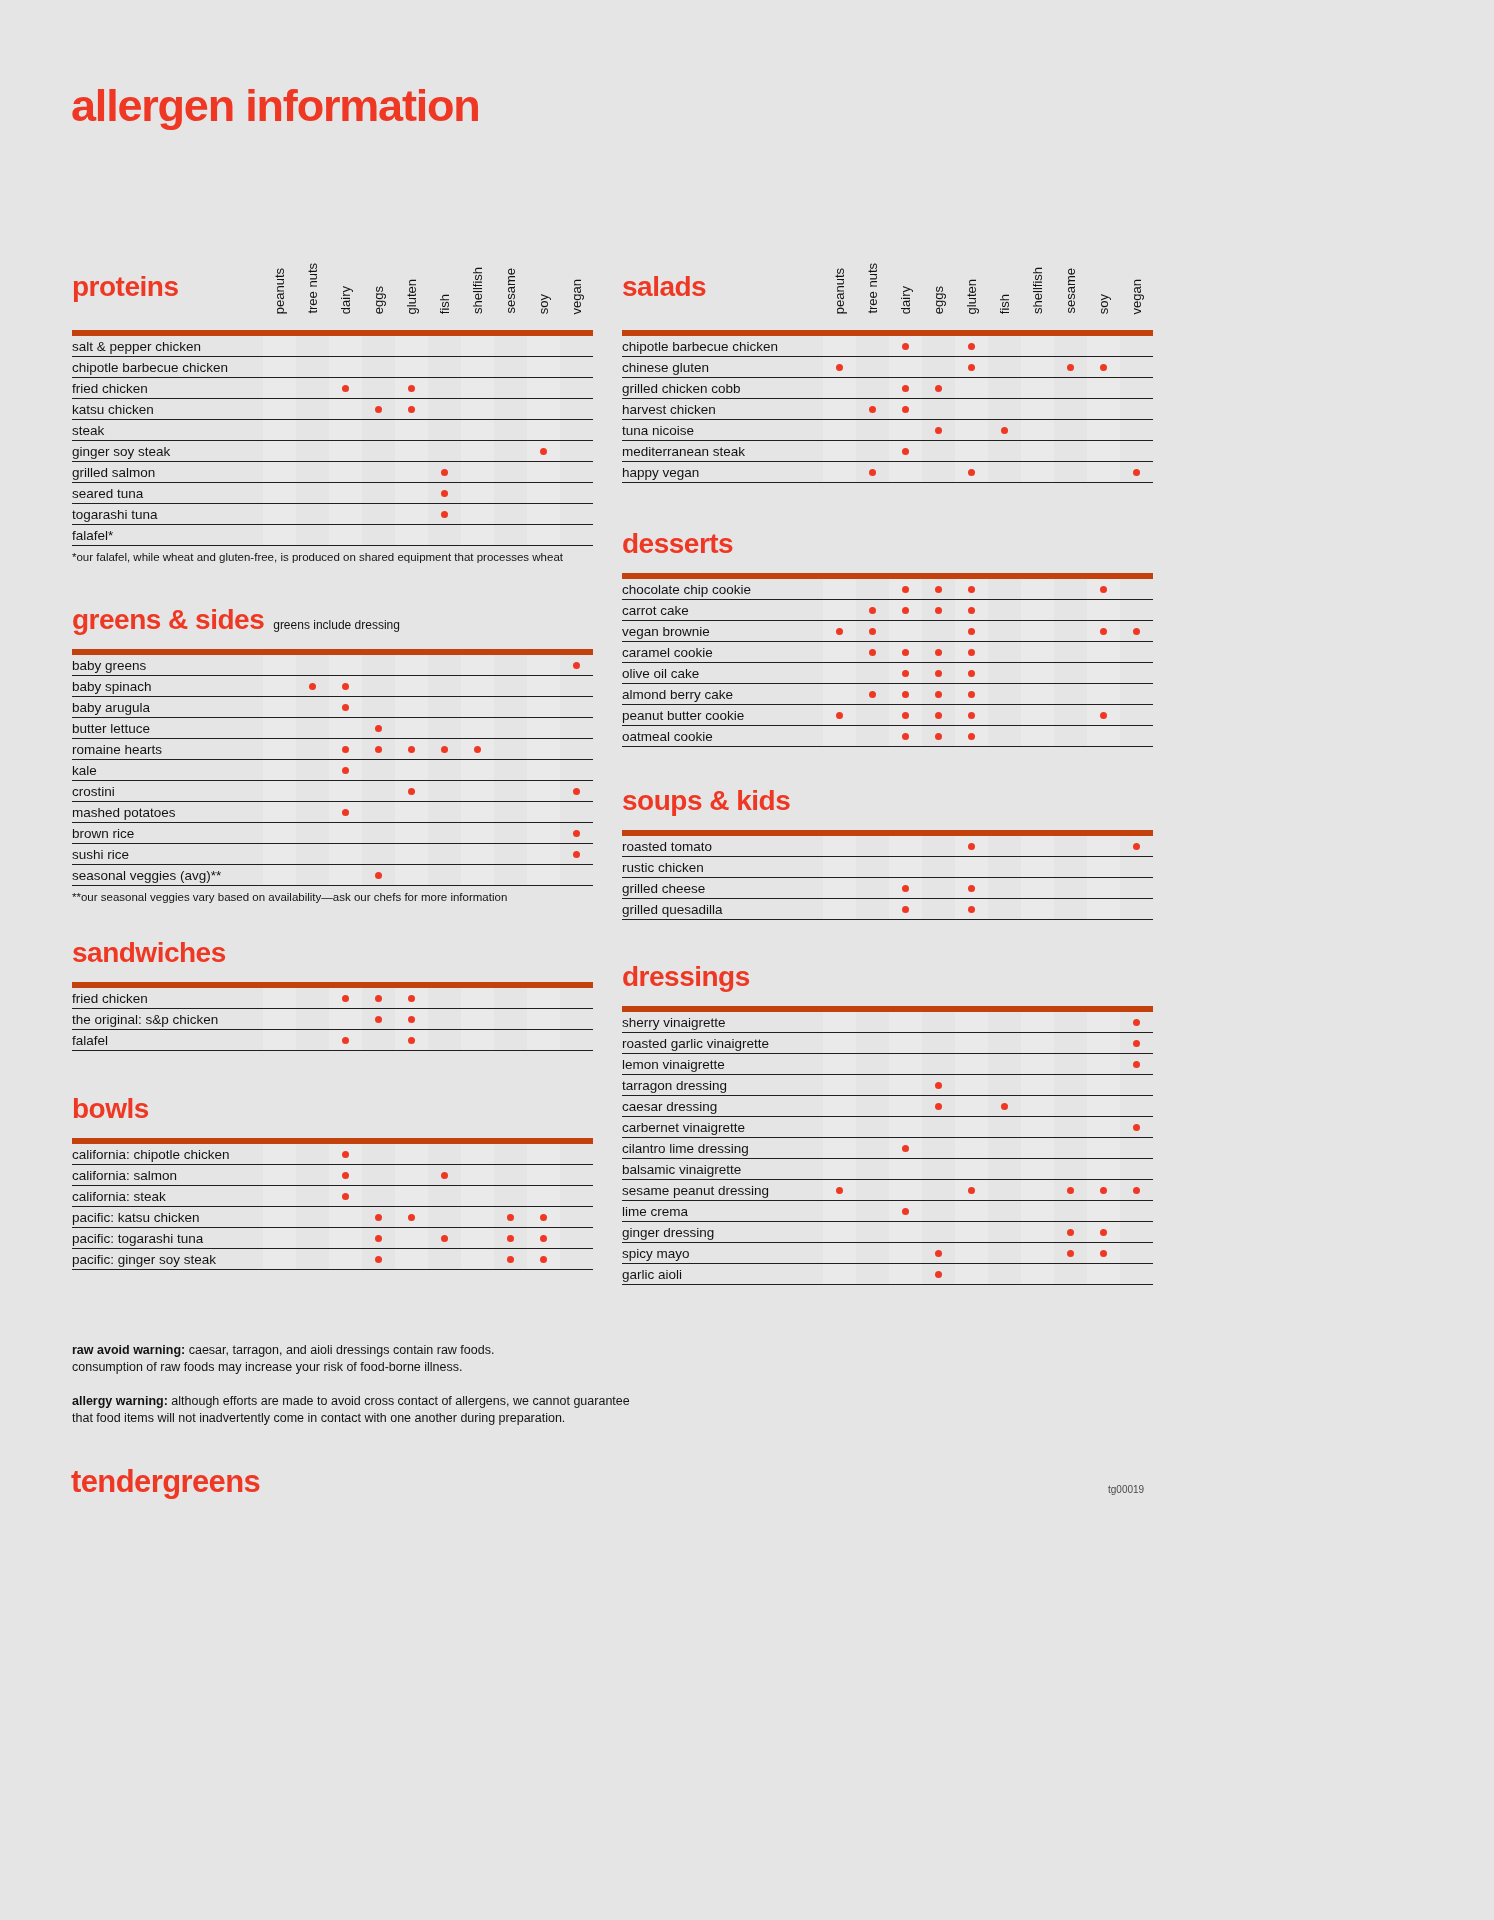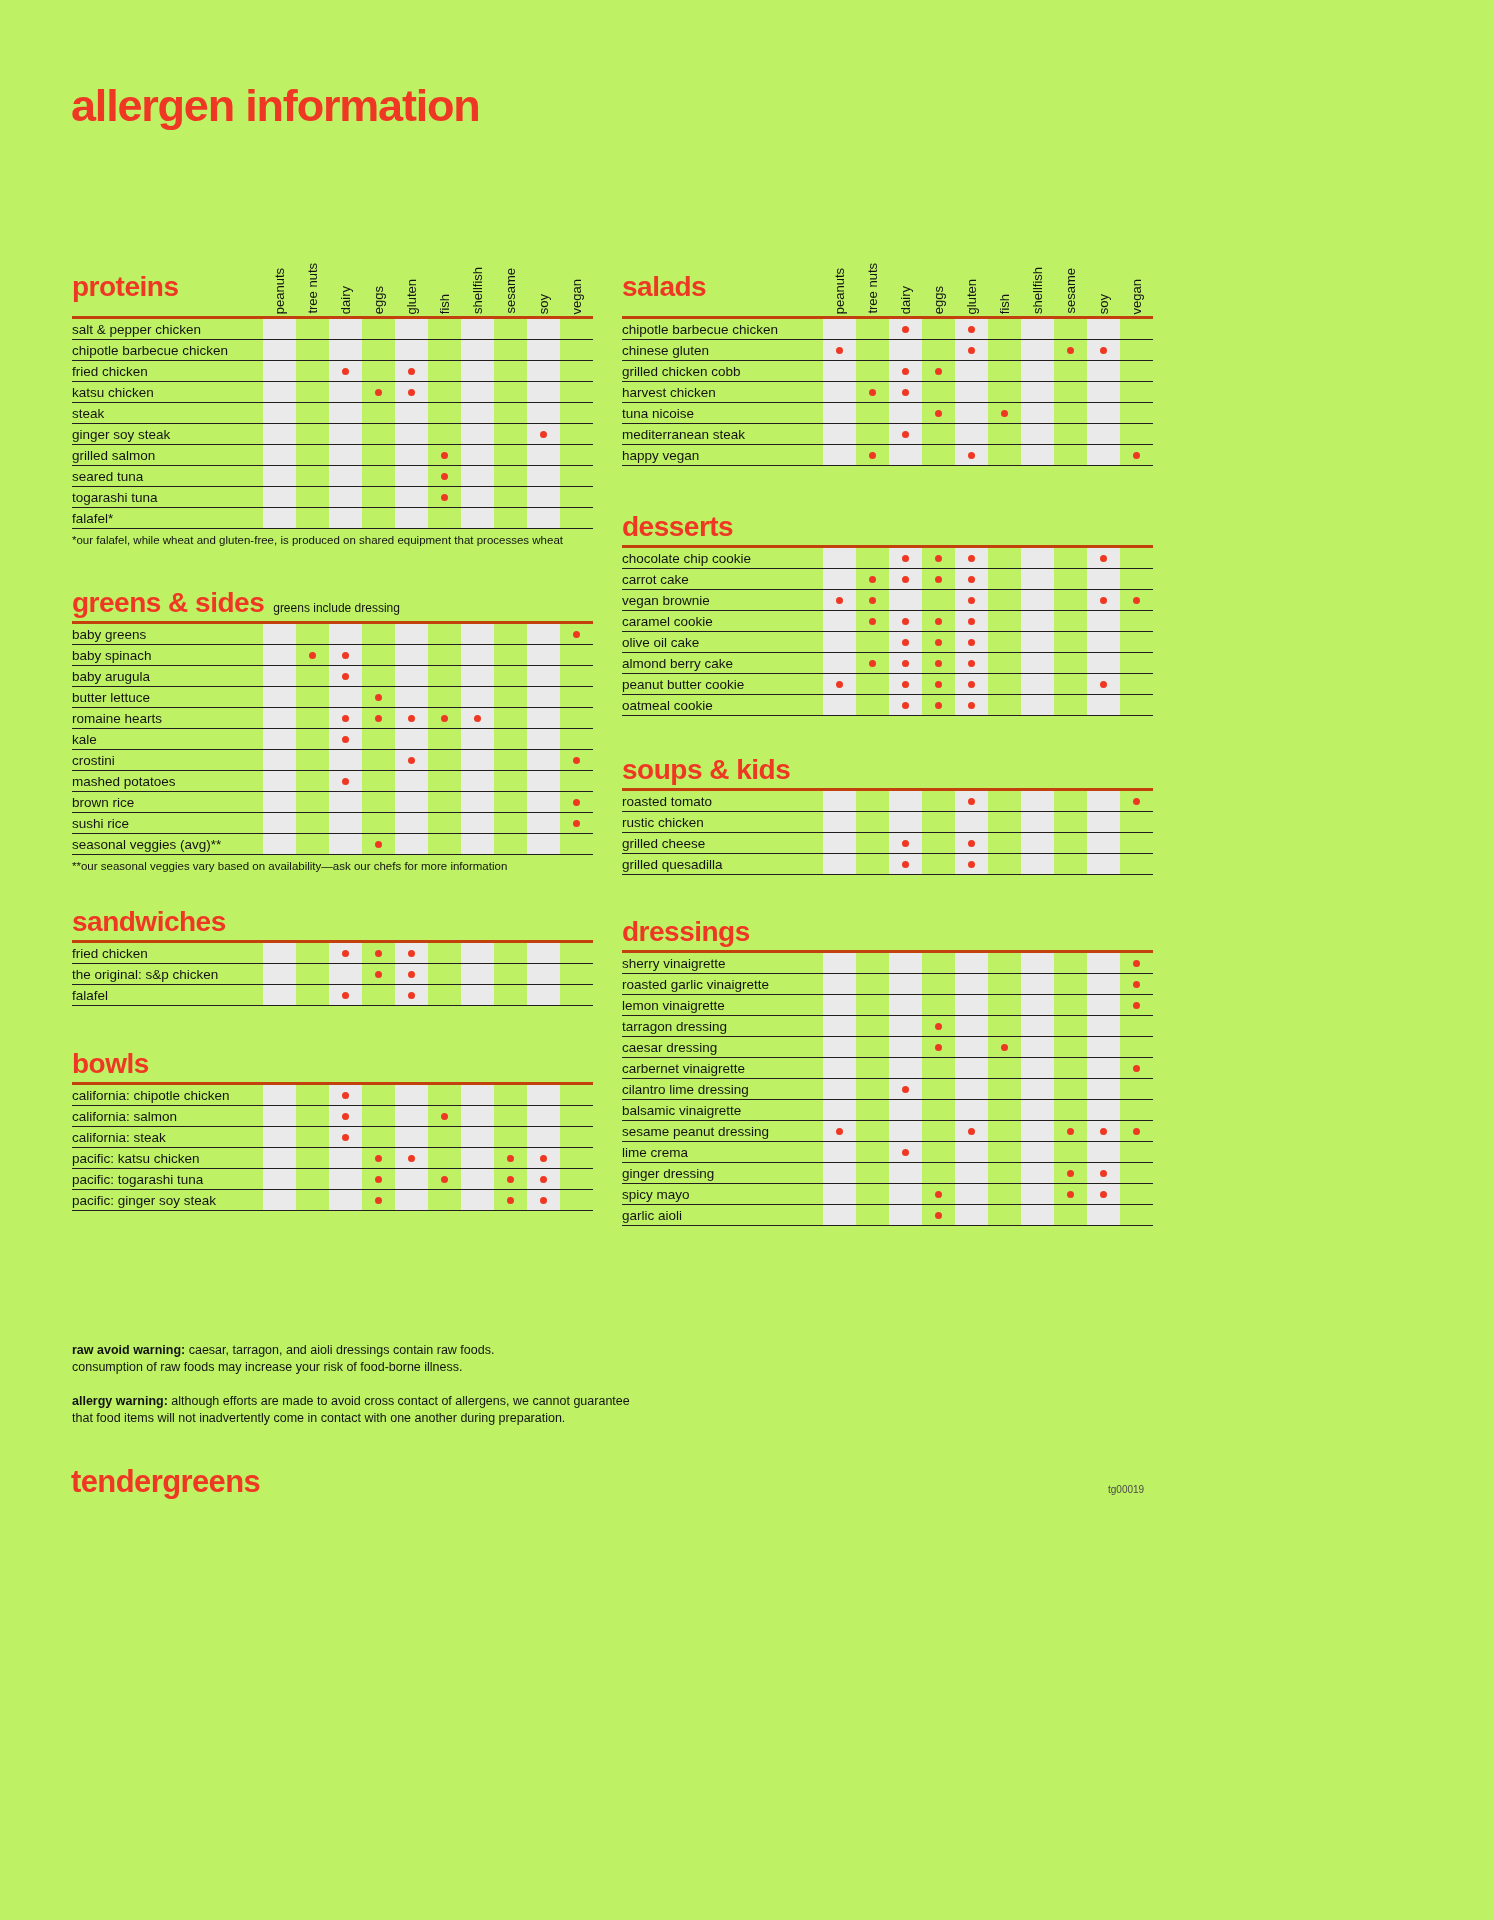--- a/index.html
+++ b/index.html
@@ -1,18 +1,18 @@
 <!DOCTYPE html>
 <html style="--accent: #ef3824;"><head>
 <meta charset="utf-8">
 <style>
   * { margin:0; padding:0; box-sizing:border-box; }
   html,body { background:#ffffff; }
   body { font-family:"Liberation Sans", sans-serif; color:#131313; }
-  .page { position:relative; width:1494px; height:1920px; background:#bef264; overflow:hidden; }
+  .page { position:relative; width:1494px; height:1920px; background:#e5e5e5; overflow:hidden; }
 
   .page-title {
     position:absolute; left:71px; top:80px;
     font-size:45px; font-weight:700; letter-spacing:-1.2px;
     color:var(--accent,#ef3824);
   }
 
   .col { position:absolute; top:240px; }
   .col-left  { left:72px;  width:521px; }
   .col-right { left:622px; width:531px; }
@@ -36,21 +36,21 @@
     font-size:13px; line-height:1; color:#131313; white-space:nowrap; padding-top:2px;
   }
   .sec-title-row { display:flex; align-items:baseline; margin-bottom:3px; }
   .allergen-header .sec-title-row { position:absolute; left:0; bottom:0; margin-bottom:14px; }
   .sec-title {
     font-size:28px; font-weight:700; letter-spacing:-0.5px;
     color:var(--accent,#ef3824); line-height:30px;
   }
   .sec-subtitle { font-size:12px; color:#131313; margin-left:9px; }
 
-  .table { border-top:3px solid #c2410c; }
+  .table { border-top:6px solid #c2410c;margin-top:14px; }
   .row { display:flex; align-items:stretch; height:21px; border-bottom:1px solid #231f20; }
   .row-label { flex:1; font-size:13.5px; display:flex; align-items:center; color:#131313; }
   .cell { width:33px; display:flex; align-items:center; justify-content:center; }
   .cell.shaded { background:#eaeaea; }
   .dot { width:7px; height:7px; border-radius:50%; background:var(--accent,#ef3824); display:block; }
 
   .footnote { font-size:11.5px; color:#131313; margin-top:5px; }
 
   .warnings { position:absolute; left:72px; top:1342px; width:600px; }
   .warning { font-size:12.5px; line-height:17px; white-space:pre-line; }

